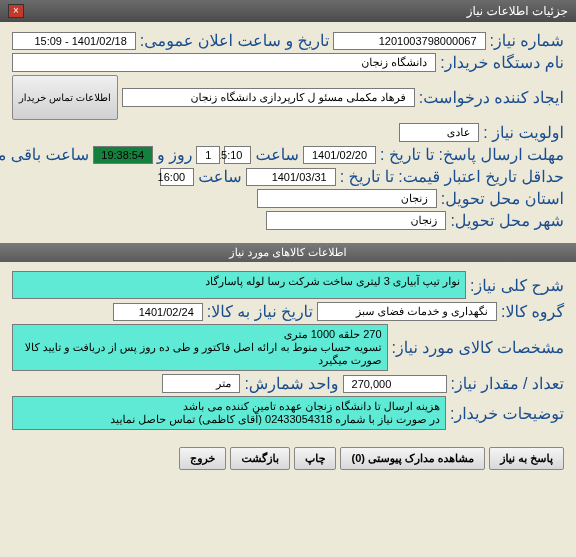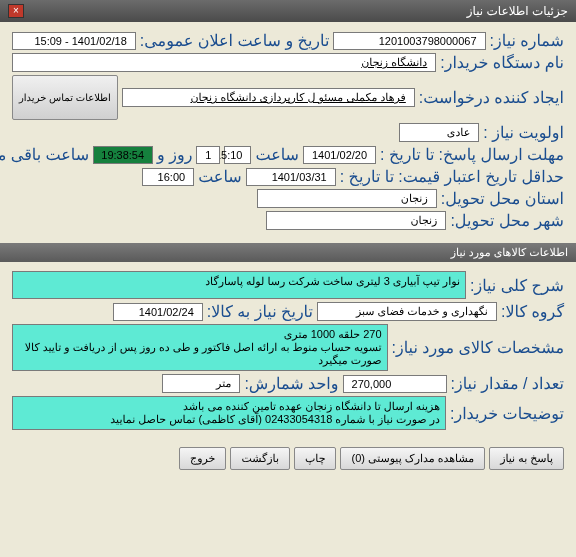--- a/index.html
+++ b/index.html
@@ -1,29 +1,29 @@
 <!DOCTYPE html>
 <html dir="rtl" lang="fa"><head>
 <meta charset="utf-8">
 <style>
 * { box-sizing: border-box; margin: 0; padding: 0; }
 body { font-family: Tahoma, Arial, sans-serif; font-size: 11px; background: #ece9d8; color: #000; width: 576px; }
 .titlebar { background: linear-gradient(#6b6b6b, #4a4a4a); color: #fff; padding: 4px 8px; font-size: 12px; display: flex; justify-content: space-between; align-items: center; }
 .titlebar .close { width: 16px; height: 14px; background: #c0392b; color: #fff; text-align: center; line-height: 12px; font-size: 10px; border: 1px solid #333; cursor: pointer; }
-.section-header { background: linear-gradient(#7a7a7a, #5a5a5a); color: #fff; padding: 3px 8px; font-size: 11px; margin-top: 4px; }
+.section-header { background: linear-gradient(#7a7a7a, #5a5a5a); color: #fff; padding: 3px 8px; font-size: 11px; margin-top: 4px; text-align: center; }
 .form-area { padding: 6px 12px; }
 .row { display: flex; align-items: center; margin: 3px 0; gap: 4px; }
 .label { color: #1a4d8f; font-size: 16px; white-space: nowrap; }
 .value-box { background: #fff; border: 1px solid #7a7a7a; padding: 2px 8px; min-height: 18px; font-size: 11px; display: inline-block; direction: rtl; }
-.value-box.wide { flex: 1; text-decoration: underline; }
+.value-box.wide { flex: 1; }
 .btn-small { background: linear-gradient(#f0f0f0, #d0d0d0); border: 1px solid #888; padding: 16px 6px; font-size: 10px; cursor: pointer; border-radius: 2px; }
 .highlight { background: #15803d; }
 .textarea-box { background: #5eead4; border: 1px solid #7a7a7a; padding: 3px 5px; min-height: 32px; font-size: 11px; width: 100%; direction: rtl; }
 .footer { display: flex; gap: 4px; padding: 8px 12px; justify-content: flex-start; }
-.footer .btn { background: linear-gradient(#f5f5f5, #d8d8d8); border: 1px solid #888; padding: 4px 10px; font-size: 11px; cursor: pointer; border-radius: 2px; }
+.footer .btn { background: linear-gradient(#f5f5f5, #d8d8d8); border: 1px solid #888; padding: 4px 10px; font-size: 11px; cursor: pointer; border-radius: 2px; font-weight: bold; }
 </style>
 </head>
 <body>
 
 <div class="titlebar">
   <span>جزئیات اطلاعات نیاز</span>
   <span class="close">×</span>
 </div>
 
 <div class="form-area">
@@ -61,21 +61,21 @@
     <span class="label">روز و</span>
     <span class="value-box highlight" style="width:60px;text-align:center">19:38:54</span>
     <span class="label">ساعت باقی مانده</span>
   </div>
 
   <div class="row">
     <span class="label">حداقل تاریخ اعتبار قیمت:</span>
     <span class="label">تا تاریخ :</span>
     <span class="value-box" style="width:90px">1401/03/31</span>
     <span class="label">ساعت</span>
-    <span class="value-box" style="width:52px">16:00</span>
+    <span class="value-box" style="width:34px">16:00</span>
   </div>
 
   <div class="row">
     <span class="label">استان محل تحویل:</span>
     <span class="value-box" style="width:180px">زنجان</span>
   </div>
 
   <div class="row">
     <span class="label">شهر محل تحویل:</span>
     <span class="value-box" style="width:180px">زنجان</span>

